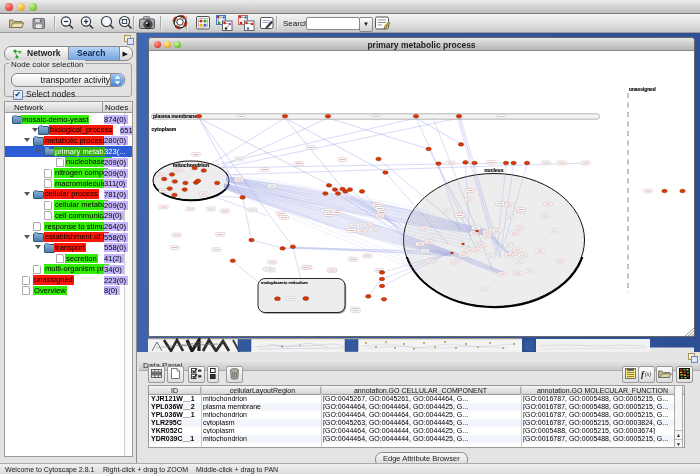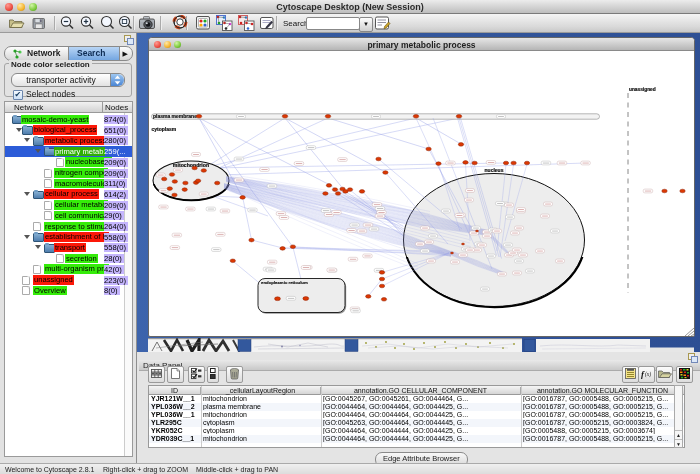--- a/index.html
+++ b/index.html
@@ -19,23 +19,23 @@
 #search-box{left:306px;top:2.5px;width:52px;height:11px;background:#fff;border:1px solid #888;border-radius:2px;}
 #search-drop{left:359px;top:2.5px;width:12px;height:13px;background:linear-gradient(#fdfdfd,#cfcfcf);border:1px solid #888;border-radius:2px;font-size:6px;text-align:center;line-height:13px;color:#111;}
 
 #cpanel{left:0;top:33px;width:137px;height:430px;background:#e2e2e2;border-right:1px solid #8f8f8f;box-sizing:border-box;}
 #cp-title{left:0;top:0;width:136px;height:13px;background:linear-gradient(#efefef,#cfcfcf);border-bottom:1px solid #aaa;font-size:8.5px;color:#222;line-height:13px;padding-left:4px;box-sizing:border-box;}
 #cp-tabs{left:4px;top:13px;width:127px;height:13px;border:1px solid #8a8a8a;border-radius:7px;background:linear-gradient(#fdfdfd,#d6d6d6);overflow:hidden;}
 #cp-tab-mosaic{position:absolute;left:63px;top:0;width:50px;height:13px;background:linear-gradient(#b8d5f5,#74a6e0);border-left:1px solid #8a8a8a;border-right:1px solid #8a8a8a;}
 #cp-tabs .lbl{position:absolute;top:1px;font-size:8.5px;font-weight:bold;color:#222;}
 #cp-arrow{position:absolute;right:4px;top:3px;font-size:7px;color:#111;}
 #cp-group{left:4px;top:30px;width:128px;height:34px;border:1px solid #a5a5a5;border-radius:3px;box-sizing:border-box;}
-#cp-group-lbl{left:9px;top:26.5px;font-size:8px;font-weight:bold;color:#222;background:#e2e2e2;padding:0 2px;}
+#cp-group-lbl{left:9px;top:26.5px;font-size:8px;font-weight:normal;color:#222;background:#e2e2e2;padding:0 2px;}
 #cp-combo{left:11px;top:40px;width:112px;height:12px;border:1px solid #8a8a8a;border-radius:6px;background:linear-gradient(#ffffff,#e2e2e2);}
-#cp-combo .txt{position:absolute;left:0;top:1px;width:98px;text-align:center;font-size:8.5px;color:#111;}
+#cp-combo .txt{position:absolute;left:0;top:1px;width:98px;text-align:right;font-size:8.5px;color:#111;}
 #cp-combo .step{position:absolute;right:0px;top:0px;width:13px;height:12px;border-radius:0 6px 6px 0;background:linear-gradient(#9ec7f2,#4a85d4);border-left:1px solid #8a8a8a;}
 
 
 #cp-check{left:13px;top:57px;width:8px;height:8px;border:1px solid #6b86ad;border-radius:1px;background:linear-gradient(#f5faff,#cbdff5);}
 #cp-check:before{content:"\2714";position:absolute;left:0.5px;top:-1.5px;font-size:8px;color:#173a61;}
 #cp-check-lbl{left:26px;top:56px;font-size:8.5px;color:#111;}
 #cp-tree{left:4px;top:68px;width:129px;height:356px;background:#fff;border:1px solid #9a9a9a;box-sizing:border-box;overflow:hidden;}
 #tree-head{position:absolute;left:0;top:0;width:127px;height:11px;background:linear-gradient(#f2f2f2,#d2d2d2);border-bottom:1px solid #999;box-sizing:border-box;font-size:8px;color:#111;}
 .trow{position:absolute;left:0;width:127px;height:10.7px;font-size:7.6px;white-space:nowrap;overflow:hidden;}
 .trow .num{position:absolute;left:99px;top:1px;color:#000;background:#c4b5fd;padding-right:2px;}
@@ -77,21 +77,20 @@
 #atab1{background:linear-gradient(#cfe0f6,#9fc0e8);border-color:#5c7fb4;font-weight:bold;}
 
 #statusbar{left:0;top:463px;width:700px;height:11px;background:linear-gradient(#f0f0f0,#dcdcdc);border-top:1px solid #aaa;box-sizing:border-box;font-size:7px;color:#222;}
 #statusbar span{position:absolute;top:2px;}
 </style></head>
 <body>
 <div class="abs" id="titlebar">
     <div class="tl t1"></div>
     <div class="tl t2"></div>
     <div class="tl t3"></div>
-    <div class="abs" id="tbtitle">Cytoscape Desktop (New Session)</div>
   </div>
 
 <div class="abs" id="toolbar">
 <div class="sep" style="left:54px"></div>
 <div class="sep" style="left:133px"></div>
 <div class="sep" style="left:160px"></div>
 <div class="sep" style="left:186px"></div>
 <div class="sep" style="left:276px"></div>
 <svg class="tbi" style="left:8px" width="270" height="17" viewBox="0 0 270 17">
 
@@ -237,58 +236,58 @@
         <span style="position:absolute;left:100px;top:1px">Nodes</span>
         <div style="position:absolute;left:97px;top:0;width:1px;height:10px;background:#999"></div>
       </div>
     <div style="position:absolute;right:0px;top:11px;width:7px;height:344px;background:#fafafa;border-left:1px solid #ccc;"></div>
       <div id="tree-rows">
         <div class="trow" style="top:12.0px;">
           <div class="fold" style="left:7px"></div>
           <div class="tag g" style="left:16px">mosaic-demo-yeast</div>
           <div class="num">874(0)</div>
         </div>
-<div class="trow" style="top:22.7px;">
+<div class="trow" style="top:22.7px;margin-left:16px;">
           <div class="tri" style="left:11px"></div>
           <div class="fold" style="left:17px"></div>
           <div class="tag r" style="left:28px">biological_process</div>
           <div class="num">651(0)</div>
         </div>
 <div class="trow" style="top:33.4px;">
           <div class="tri" style="left:19px"></div>
           <div class="fold" style="left:28px"></div>
           <div class="tag r" style="left:39px">metabolic process</div>
           <div class="num">280(0)</div>
         </div>
 <div class="trow" style="top:44.1px;background:#2c5cd8;">
           <div class="tri" style="left:30px"></div>
           <div class="fold" style="left:39px"></div>
           <div class="tag" style="left:49px;background:#2fae04;color:#fff;">primary metab</div>
-          <div class="num" style="color:#fff;background:transparent">259(...</div>
+          <div class="num" style="color:#fff;background:transparent">323(...</div>
         </div>
 <div class="trow" style="top:54.8px;">
           <div class="page" style="left:51px"></div>
           <div class="tag g" style="left:60px">nucleobase-c</div>
           <div class="num">209(0)</div>
         </div>
 <div class="trow" style="top:65.5px;">
           <div class="page" style="left:39px"></div>
           <div class="tag g" style="left:49px">nitrogen compo</div>
           <div class="num">209(0)</div>
         </div>
 <div class="trow" style="top:76.2px;">
           <div class="page" style="left:39px"></div>
           <div class="tag g" style="left:49px">macromolecule</div>
           <div class="num">311(0)</div>
         </div>
 <div class="trow" style="top:86.9px;">
           <div class="tri" style="left:19px"></div>
           <div class="fold" style="left:28px"></div>
           <div class="tag r" style="left:39px">cellular process</div>
-          <div class="num">614(2)</div>
+          <div class="num">781(0)</div>
         </div>
 <div class="trow" style="top:97.6px;">
           <div class="page" style="left:39px"></div>
           <div class="tag g" style="left:49px">cellular metabo</div>
           <div class="num">209(0)</div>
         </div>
 <div class="trow" style="top:108.3px;">
           <div class="page" style="left:39px"></div>
           <div class="tag g" style="left:49px">cell communicat</div>
           <div class="num">29(0)</div>
@@ -306,26 +305,26 @@
         </div>
 <div class="trow" style="top:140.4px;">
           <div class="tri" style="left:30px"></div>
           <div class="fold" style="left:39px"></div>
           <div class="tag r" style="left:49px">transport</div>
           <div class="num">558(0)</div>
         </div>
 <div class="trow" style="top:151.1px;">
           <div class="page" style="left:51px"></div>
           <div class="tag g" style="left:60px">secretion</div>
-          <div class="num">28(0)</div>
+          <div class="num">41(2)</div>
         </div>
 <div class="trow" style="top:161.8px;">
           <div class="page" style="left:28px"></div>
           <div class="tag g" style="left:39px">multi-organism pro</div>
-          <div class="num">42(0)</div>
+          <div class="num">34(0)</div>
         </div>
 <div class="trow" style="top:172.5px;">
           <div class="page" style="left:17px"></div>
           <div class="tag r" style="left:28px">unassigned</div>
           <div class="num">223(0)</div>
         </div>
 <div class="trow" style="top:183.2px;">
           <div class="page" style="left:17px"></div>
           <div class="tag g" style="left:28px">Overview</div>
           <div class="num">8(0)</div>

